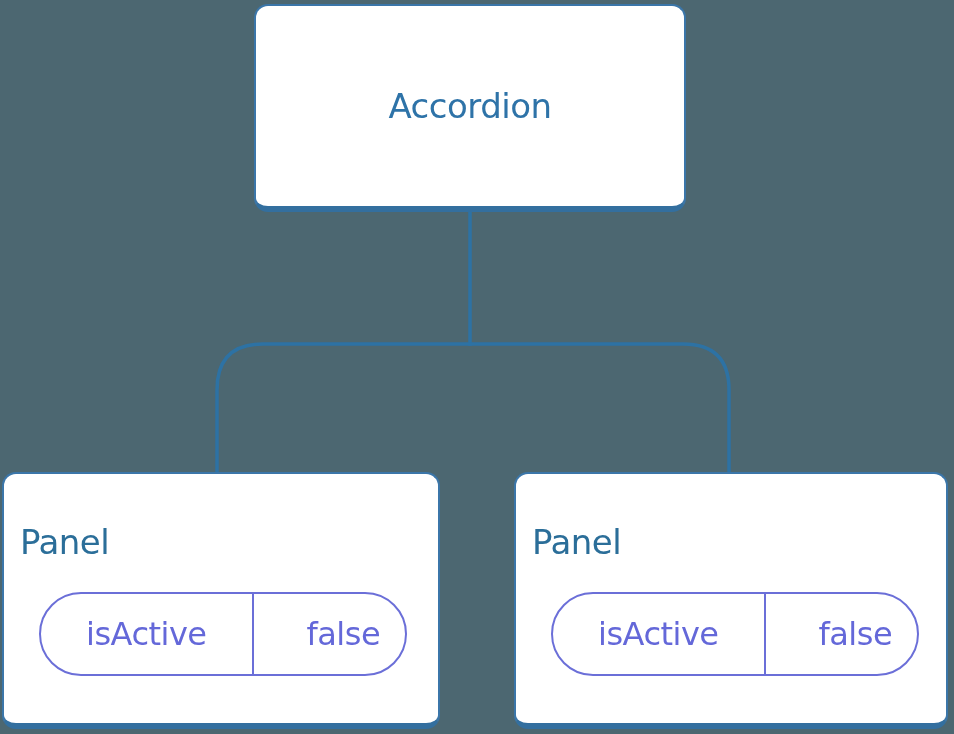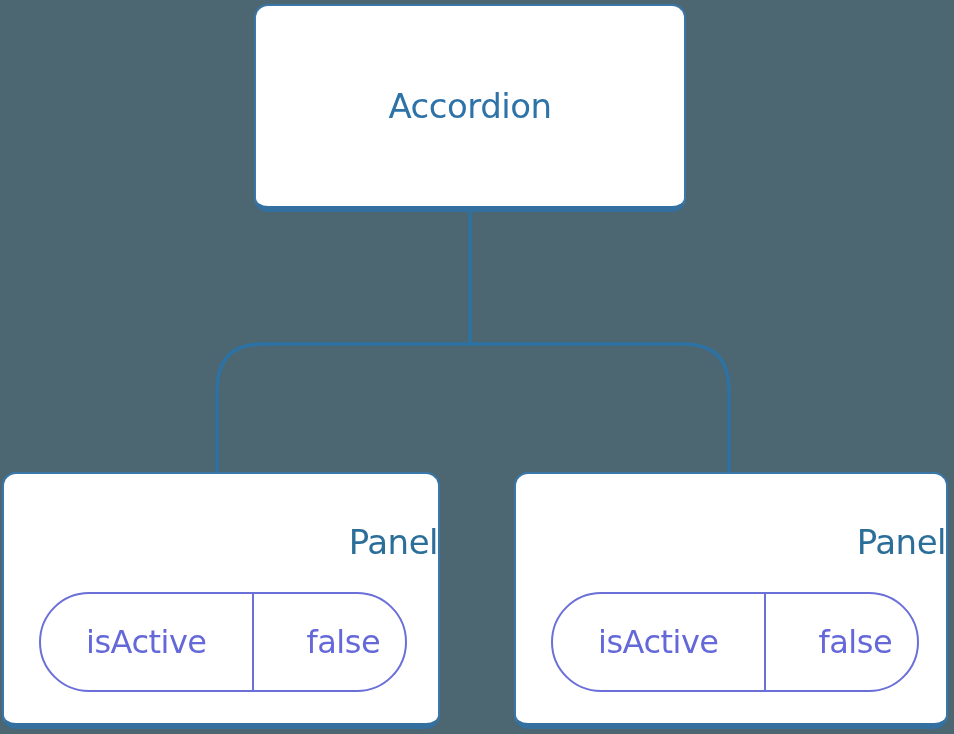--- a/index.html
+++ b/index.html
@@ -46,34 +46,34 @@
   }
   .panel-node {
     top: 472px;
     height: 257px;
   }
   .panel-left  { left: 2px;   width: 438px; }
   .panel-right { left: 514px; width: 434px; }
   .panel-title {
     position: absolute;
     top: 48px;
-    left: 0;
+    left: 16px;
     right: 0;
-    text-align: right;
+    text-align: left;
     font-size: 34px;
     font-weight: 500;
     color: #2B6E99;
     letter-spacing: -0.5px;
   }
   .state-pill {
     position: absolute;
     top: 118px;
     left: 35px;
     width: 368px;
-    height: 100px;
+    height: 84px;
     border: 2.5px solid #6B6FD8;
     border-radius: 52px;
     box-sizing: border-box;
     display: flex;
     overflow: hidden;
     background: transparent;
     text-align: right;
   }
   .pill-cell {
     display: flex;

